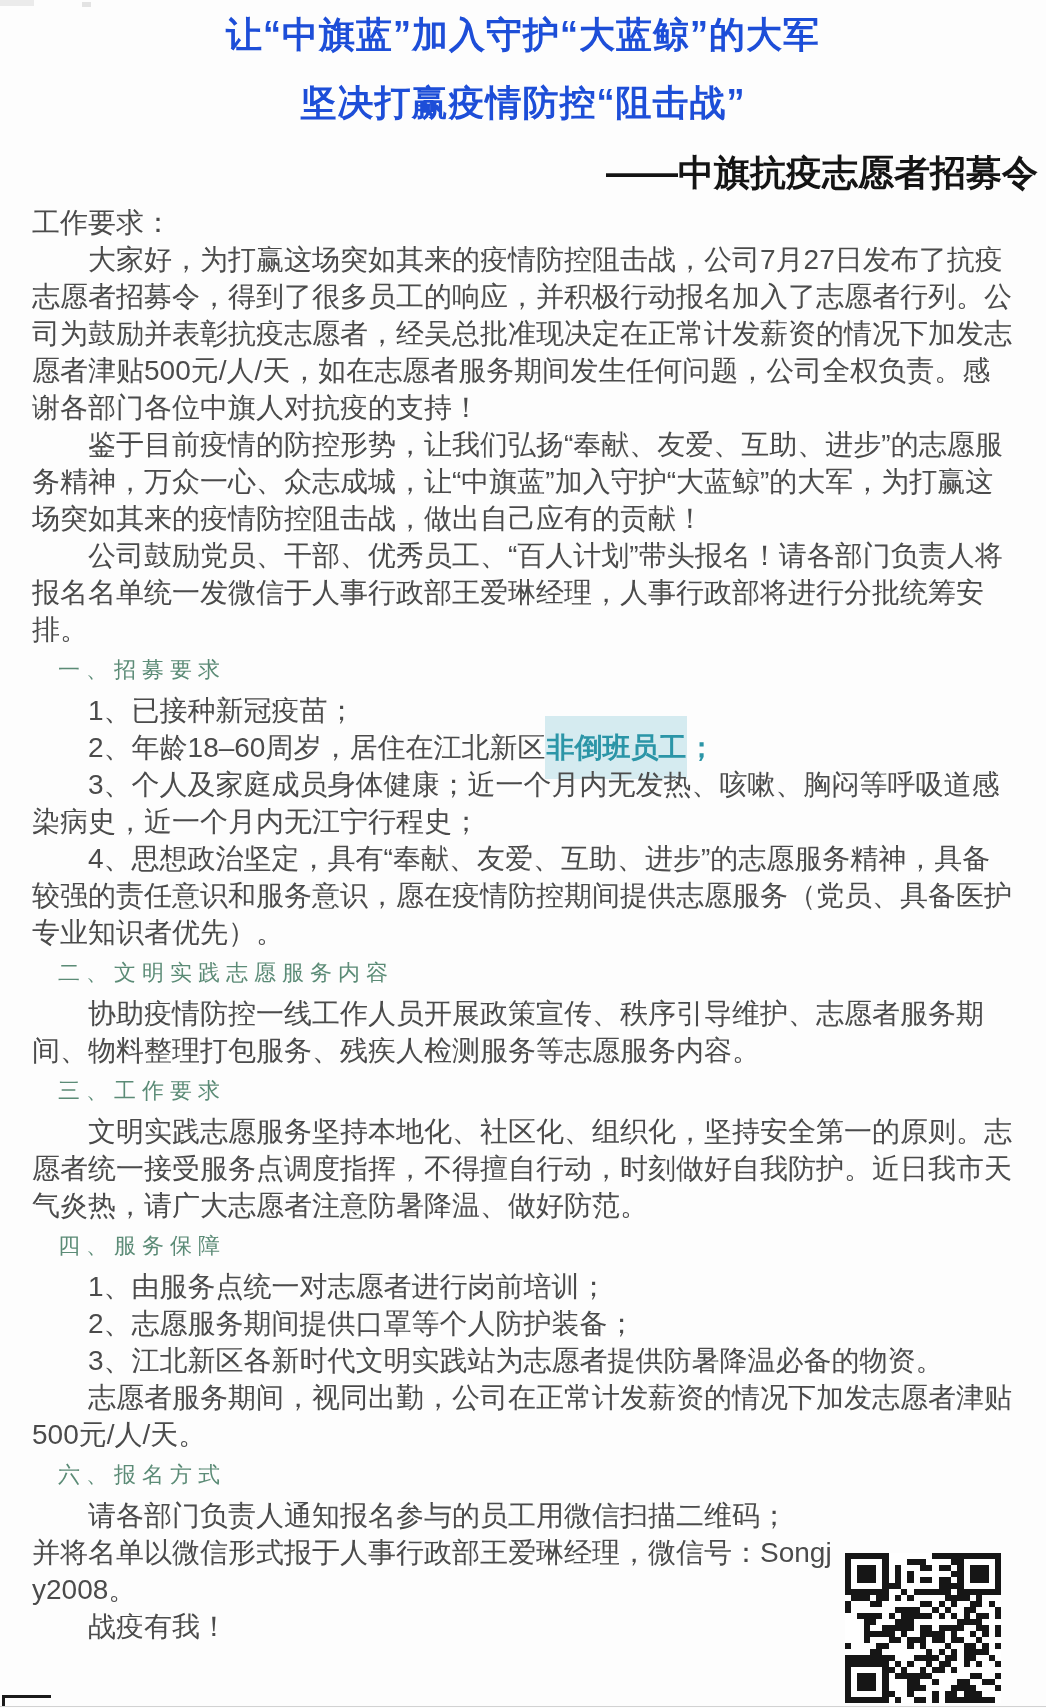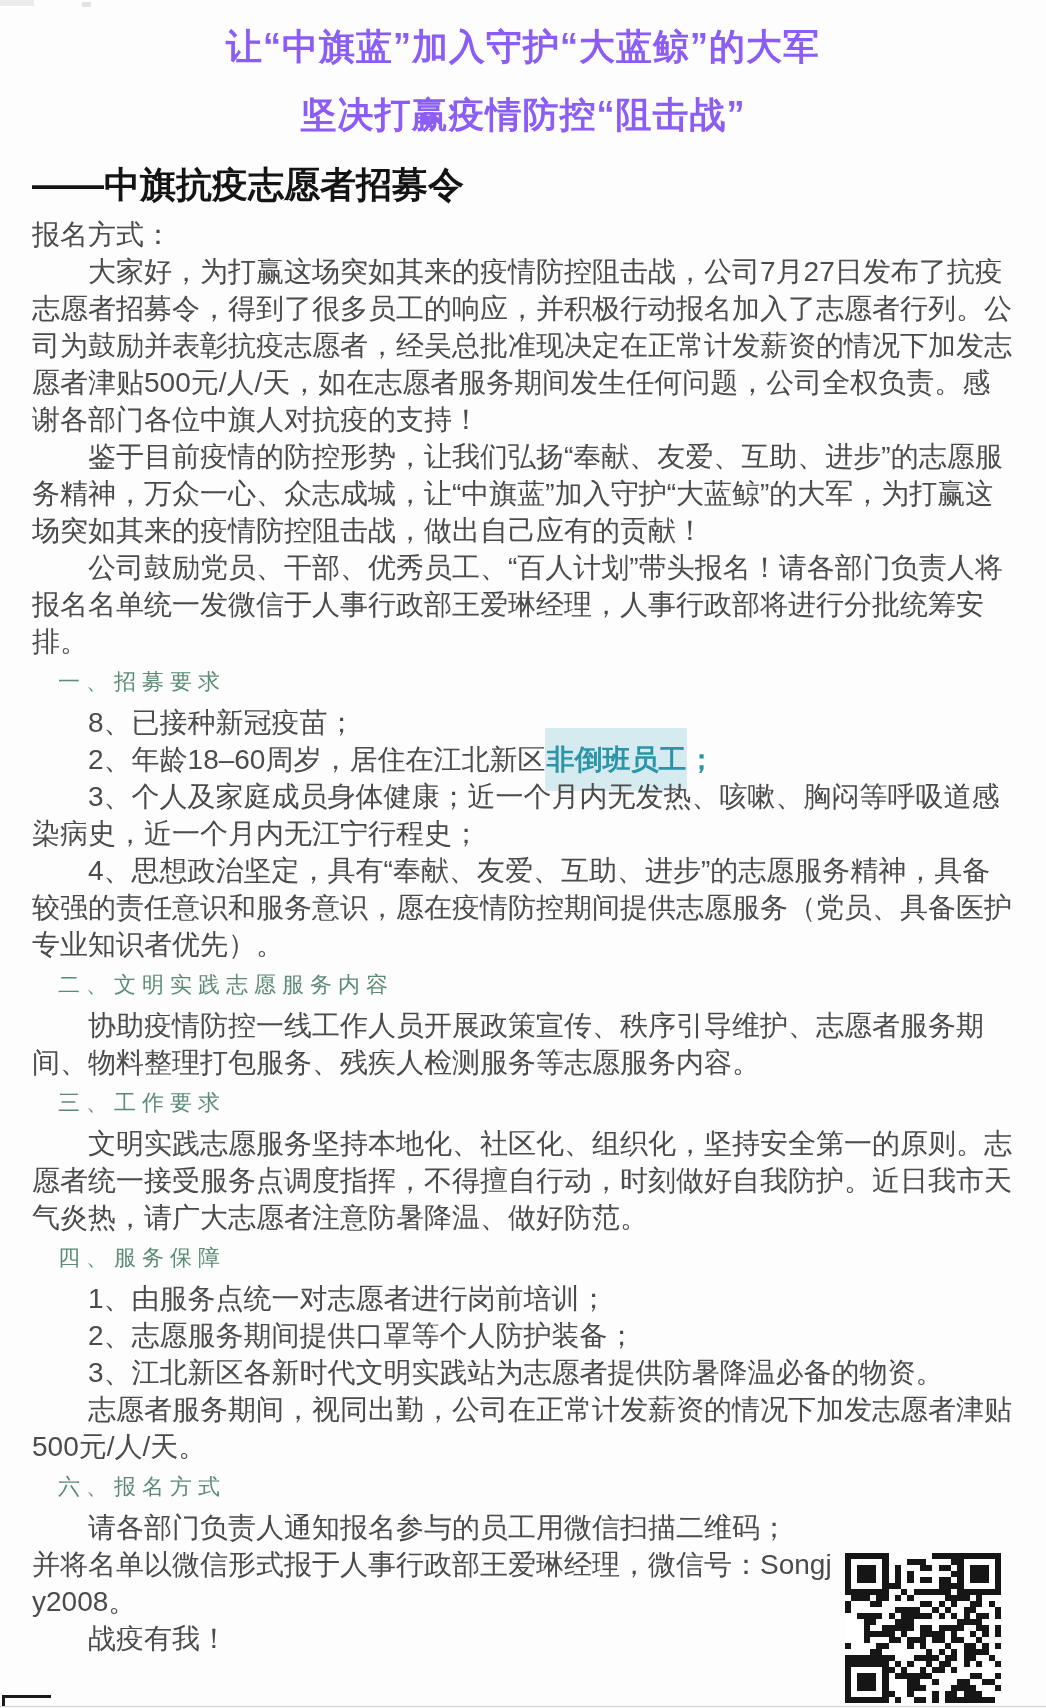--- a/index.html
+++ b/index.html
@@ -8,28 +8,28 @@
     width:1046px;height:1708px;
     margin:0 auto;
     background:#fdfdfd;
     overflow:hidden;
     font-family:"Liberation Sans","DejaVu Sans",sans-serif;
     color:#4b4b4b;
     box-sizing:border-box;
     padding:14px 32px 0 32px;
   }
   .title{
-    margin:12px;text-align:center;
+    margin:0;text-align:center;
     font-size:36px;line-height:42px;
-    font-weight:bold;color:#8b5cf6;letter-spacing:1px;
+    font-weight:bold;color:#1d4ed8;letter-spacing:1px;
   }
   .title2{margin-top:26px;}
   .byline{
     margin:28px -24px 0 0;
-    text-align:left;
+    text-align:right;
     font-size:36px;line-height:42px;
     font-weight:bold;color:#141414;
   }
   .salutation{margin-top:10px;font-size:28px;line-height:37px;}
   p.body{margin:0;font-size:28px;line-height:37px;text-indent:56px;}
   p.item{margin:0;font-size:28px;line-height:37px;text-indent:56px;}
   h2.sec{
     margin:2px 0 2px 26px;
     font-size:22px;line-height:40px;
     font-weight:normal;
@@ -67,28 +67,28 @@
 <body>
 
 <div class="page">
   <div class="mark-tl"></div>
   <div class="mark-tl2"></div>
 
   <h1 class="title">让“中旗蓝”加入守护“大蓝鲸”的大军</h1>
   <h1 class="title title2">坚决打赢疫情防控“阻击战”</h1>
   <div class="byline">——中旗抗疫志愿者招募令</div>
 
-  <div class="salutation">报名方式：</div>
+  <div class="salutation">工作要求：</div>
 
   <p class="body">大家好，为打赢这场突如其来的疫情防控阻击战，公司7月27日发布了抗疫志愿者招募令，得到了很多员工的响应，并积极行动报名加入了志愿者行列。公司为鼓励并表彰抗疫志愿者，经吴总批准现决定在正常计发薪资的情况下加发志愿者津贴500元/人/天，如在志愿者服务期间发生任何问题，公司全权负责。感谢各部门各位中旗人对抗疫的支持！</p>
   <p class="body">鉴于目前疫情的防控形势，让我们弘扬“奉献、友爱、互助、进步”的志愿服务精神，万众一心、众志成城，让“中旗蓝”加入守护“大蓝鲸”的大军，为打赢这场突如其来的疫情防控阻击战，做出自己应有的贡献！</p>
   <p class="body">公司鼓励党员、干部、优秀员工、“百人计划”带头报名！请各部门负责人将报名名单统一发微信于人事行政部王爱琳经理，人事行政部将进行分批统筹安排。</p>
 
   <h2 class="sec">一、招募要求</h2>
-  <p class="item">8、已接种新冠疫苗；</p>
+  <p class="item">1、已接种新冠疫苗；</p>
   <p class="item"><span>2、年龄18–60周岁，居住在江北新区</span><span class="hl">非倒班员工</span><span class="hl-punct">；</span></p>
   <p class="item">3、个人及家庭成员身体健康；近一个月内无发热、咳嗽、胸闷等呼吸道感染病史，近一个月内无江宁行程史；</p>
   <p class="item">4、思想政治坚定，具有“奉献、友爱、互助、进步”的志愿服务精神，具备较强的责任意识和服务意识，愿在疫情防控期间提供志愿服务（党员、具备医护专业知识者优先）。</p>
 
   <h2 class="sec">二、文明实践志愿服务内容</h2>
   <p class="body">协助疫情防控一线工作人员开展政策宣传、秩序引导维护、志愿者服务期间、物料整理打包服务、残疾人检测服务等志愿服务内容。</p>
 
   <h2 class="sec">三、工作要求</h2>
   <p class="body">文明实践志愿服务坚持本地化、社区化、组织化，坚持安全第一的原则。志愿者统一接受服务点调度指挥，不得擅自行动，时刻做好自我防护。近日我市天气炎热，请广大志愿者注意防暑降温、做好防范。</p>
 

